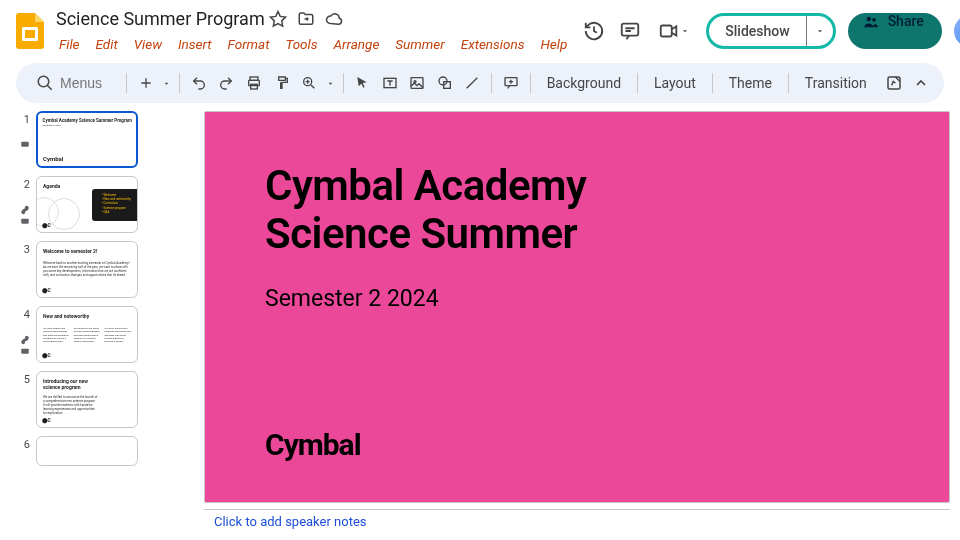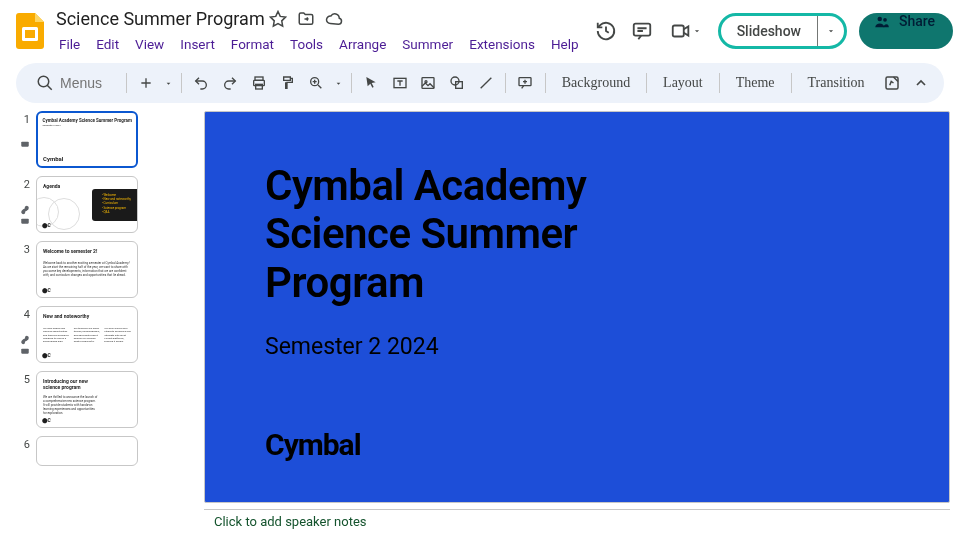--- a/index.html
+++ b/index.html
@@ -40,22 +40,23 @@
     .icon { width: 18px; height: 18px; display: inline-flex; align-items: center; justify-content: center; }
     .menu-bar {
       display: flex;
       gap: 2px;
       margin-top: 2px;
     }
     .menu-item {
       padding: 3px 7px;
       border-radius: 4px;
       font-size: 13.5px;
-      color: #4c1d95;
+      color: #c2410c;
       cursor: pointer;
+      font-style: italic;
     }
     .header-right {
       display: flex;
       align-items: center;
       gap: 12px;
     }
     .hr-icon {
       width: 24px;
       height: 24px;
       color: #444746;
@@ -150,21 +151,20 @@
       border-radius: 4px;
       color: #444746;
       cursor: pointer;
     }
     .tb-text-btn {
       padding: 4px 10px;
       font-size: 14px;
       color: #444746;
       border-radius: 4px;
       cursor: pointer;
-      font-family: Liberation Serif, serif;
     }
     .tb-spacer { flex: 1; }
     .workspace {
       display: flex;
       height: calc(540px - 116px);
       padding: 0 10px 0 16px;
     }
     .thumbs {
       width: 180px;
       overflow-y: auto;
@@ -280,21 +280,21 @@
       font-weight: 700;
     }
     .canvas-area {
       flex: 1;
       display: flex;
       flex-direction: column;
       padding-left: 8px;
     }
     .canvas {
       flex: 1;
-      background: #1d4ed8;
+      background: #ec4899;
       border: 1px solid #c7c7c7;
       border-radius: 2px;
       padding: 50px 60px;
       position: relative;
     }
     .slide-title {
       font-size: 42px;
       font-weight: 600;
       line-height: 1.15;
       color: #000;
@@ -313,21 +313,21 @@
       font-size: 30px;
       font-weight: 700;
       letter-spacing: -1px;
       color: #000;
     }
     .notes {
       height: 26px;
       border-top: 1px solid #c7c7c7;
       padding: 4px 10px;
       font-size: 13px;
-      color: #14532d;
+      color: #1d4ed8;
       margin-top: 6px;
     }
     svg { display: block; }
   </style>
 </head>
 <body>
 
 <div class="header">
   <div class="logo-slides">
     <svg width="28" height="36" viewBox="0 0 28 36">
@@ -621,20 +621,19 @@
     <div class="thumb-row">
       <span class="thumb-num">6</span>
       <div class="thumb" style="height:30px"></div>
     </div>
   </div>
   <div class="canvas-area">
     <div class="canvas">
       <div class="slide-title">
         <span>Cymbal Academy</span><br>
         <span>Science Summer</span><br>
-        <span>Program</span>
       </div>
       <div class="slide-subtitle">Semester 2 2024</div>
       <div class="slide-brand">Cymbal</div>
     </div>
     <div class="notes">Click to add speaker notes</div>
   </div>
 </div>
 
 </body></html>

